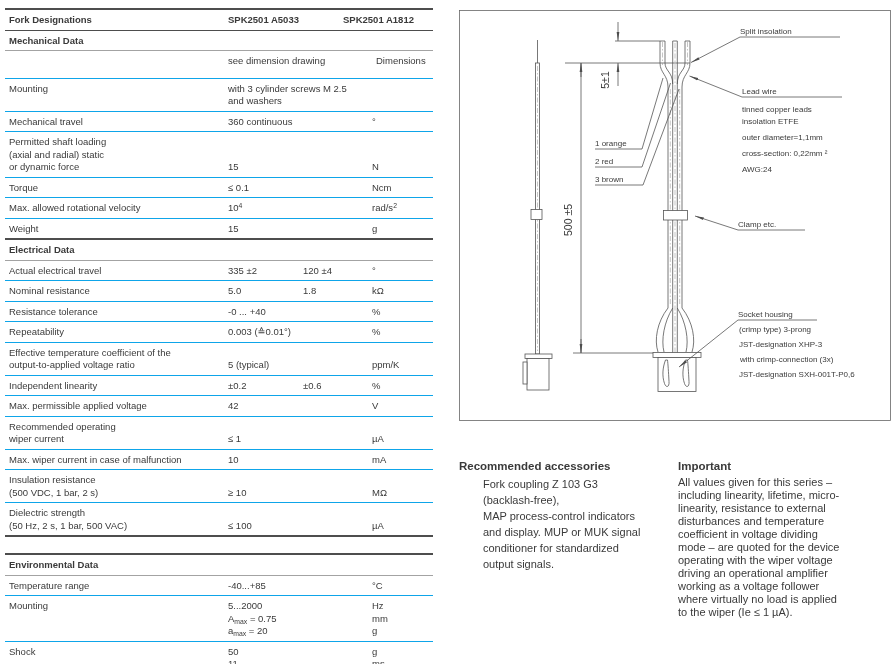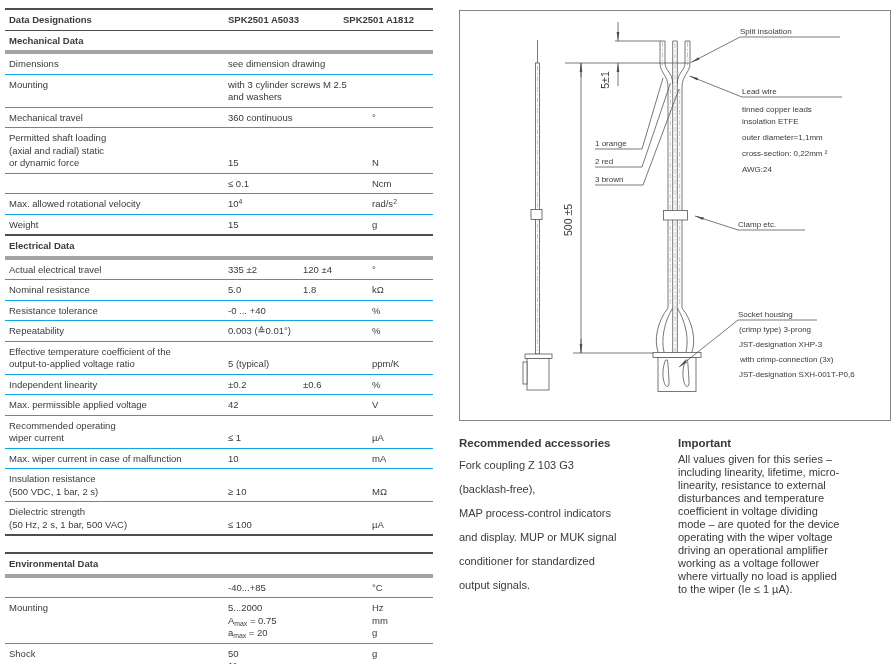--- a/index.html
+++ b/index.html
@@ -10,76 +10,77 @@
   .row{display:grid;grid-template-columns:223px 75px 69px 61px;}
   .header-row{grid-template-columns:223px 115px 90px;border-top:2px solid #4d4d4d;
               border-bottom:1.5px solid #4d4d4d;font-weight:bold;}
   .c{padding:4px 0 3px 0;}
   .c.label{padding-left:4px;align-self:start;}
   .c.v1,.c.v2,.c.unit{align-self:end;}
   .c.v1.span2{grid-column:2/4;}
   .c.unit{grid-column:4;}
   .section{border-bottom:2px solid #4d4d4d;}
   .section.gap{margin-top:16px;border-top:2px solid #4d4d4d;}
-  .section-title{font-weight:bold;padding:4px 0 3px 4px;border-bottom:4px solid #a3a3a3;}
+  .section-title{font-weight:bold;padding:4px 0 3px 4px;border-bottom:1px solid #a3a3a3;}
   .rows .row + .row{border-top:1px solid #0ea5e9;}
   sup{font-size:0.72em;line-height:0;vertical-align:0.4em;}
   sub{font-size:0.72em;line-height:0;vertical-align:-0.25em;}
   
   .drawing{position:absolute;left:459px;top:10px;}
   .drawing line,.drawing path,.drawing rect{stroke:#555;stroke-width:0.8;fill:none;}
   .drawing rect.solid{fill:#ffffff;}
   .drawing .frame{stroke:#666;}
   .drawing text{fill:#3a3a3a;font-size:8px;stroke:none;}
   .drawing text.dim{font-size:10.5px;}
   .drawing .dash{stroke:#8a8a8a;stroke-width:0.5;stroke-dasharray:5 2 1.5 2;}
   .drawing .arr{fill:#4d4d4d;stroke:none;}
   
-  .textcol{position:absolute;top:437px;font-size:11px;}
+  .textcol{position:absolute;top:460px;font-size:11px;}
   .textcol .tc-title{font-weight:bold;font-size:11.5px;margin:0 0 4px 0;}
   .textcol .tc-body{white-space:pre-line;}
   .accessories{left:459px;width:213px;}
-  .accessories .tc-body{line-height:24px;}
+  .accessories .tc-body{line-height:16px;margin-left:24px;}
   .important{left:678px;width:216px;}
   .important .tc-body{line-height:13px;}
 </style>
 </head>
 <body>
 
 <div class="spec-table">
   <div class="row header-row">
-    <div class="c label">Data Designations</div>
+    <div class="c label">Fork Designations</div>
     <div class="c">SPK2501 A5033</div>
     <div class="c">SPK2501 A1812</div>
   </div>
   <div id="spec-sections">
       <div class="section">
         <div class="section-title">Mechanical Data</div>
         <div class="rows">
           <div class="row">
+            <div class="c v1 span2">see dimension drawing</div>
             <div class="c label">Dimensions</div>
-            <div class="c v1 span2">see dimension drawing</div>
             <div class="c unit"></div>
           </div>
           <div class="row">
             <div class="c label">Mounting</div>
             <div class="c v1 span2">with 3 cylinder screws M 2.5<br>and washers</div>
             <div class="c unit"></div>
           </div>
           <div class="row">
             <div class="c label">Mechanical travel</div>
             <div class="c v1 span2">360 continuous</div>
             <div class="c unit">°</div>
           </div>
           <div class="row">
             <div class="c label">Permitted shaft loading<br>(axial and radial) static<br>or dynamic force</div>
             <div class="c v1 span2">15</div>
             <div class="c unit">N</div>
           </div>
           <div class="row">
+            <div class="c label">Torque</div>
             <div class="c v1 span2">≤ 0.1</div>
             <div class="c unit">Ncm</div>
           </div>
           <div class="row">
             <div class="c label">Max. allowed rotational velocity</div>
             <div class="c v1 span2">10<sup>4</sup></div>
             <div class="c unit">rad/s<sup>2</sup></div>
           </div>
           <div class="row">
             <div class="c label">Weight</div>
@@ -148,20 +149,21 @@
             <div class="c label">Dielectric strength<br>(50 Hz, 2 s, 1 bar, 500 VAC)</div>
             <div class="c v1 span2">≤ 100</div>
             <div class="c unit">µA</div>
           </div>
         </div>
       </div>
       <div class="section gap">
         <div class="section-title">Environmental Data</div>
         <div class="rows">
           <div class="row">
+            <div class="c label">Temperature range</div>
             <div class="c v1 span2">-40...+85</div>
             <div class="c unit">°C</div>
           </div>
           <div class="row">
             <div class="c label">Mounting</div>
             <div class="c v1 span2">5...2000<br>A<sub>max</sub> = 0.75<br>a<sub>max</sub> = 20</div>
             <div class="c unit">Hz<br>mm<br>g</div>
           </div>
           <div class="row">
             <div class="c label">Shock</div>

